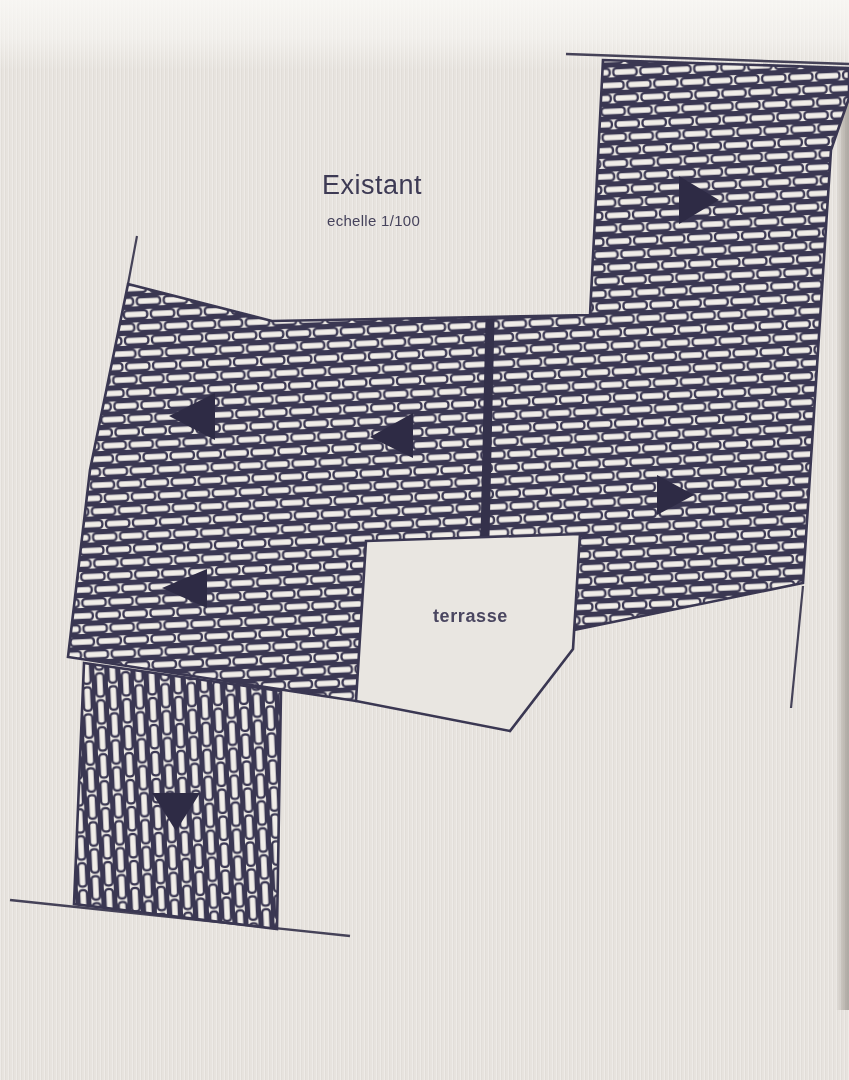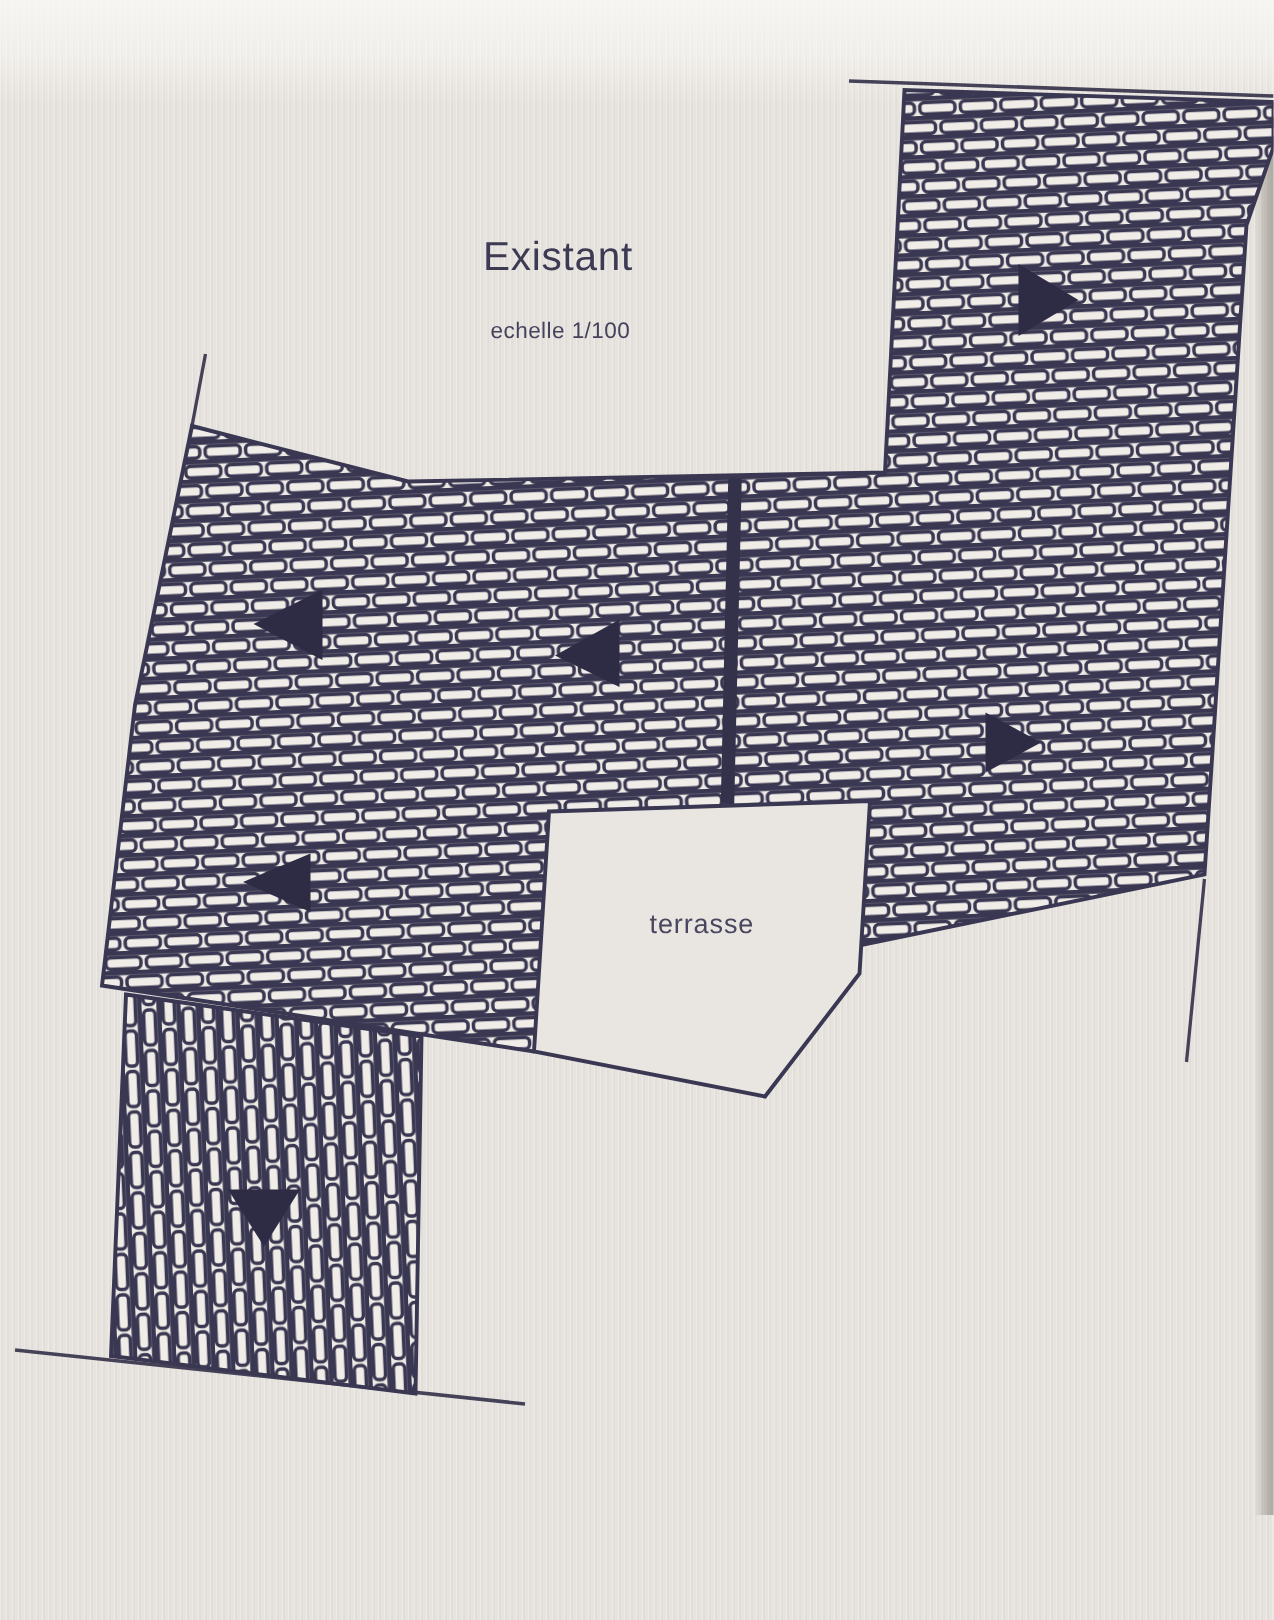--- a/index.html
+++ b/index.html
@@ -16,23 +16,23 @@
         rgba(255,255,255,.28) 0px, rgba(255,255,255,.28) 1px,
         rgba(120,115,108,.05) 1px, rgba(120,115,108,.05) 2px,
         rgba(255,255,255,0) 2px, rgba(255,255,255,0) 4px);
   }
   .right-strip{
     position:absolute;right:0;top:78px;width:13px;height:932px;
     background:linear-gradient(90deg, rgba(158,152,144,0) 0%, rgba(158,152,144,.55) 60%, rgba(120,115,108,.55) 100%);
   }
   svg.plan{position:absolute;left:0;top:0;}
   .lbl{position:absolute;color:#3d3a54;white-space:nowrap;}
-  .lbl-title{left:322px;top:156px;font-size:27px;letter-spacing:.5px;}
+  .lbl-title{left:322px;top:170px;font-size:27px;letter-spacing:.5px;}
   .lbl-scale{left:327px;top:212px;font-size:15px;letter-spacing:.3px;color:#46435c;text-align:center;}
-  .lbl-terrasse{left:433px;top:606px;font-size:18px;letter-spacing:.6px;color:#4a4660;}
+  .lbl-terrasse{left:433px;top:606px;font-size:18px;letter-spacing:.6px;color:#4a4660;font-weight:bold;}
 </style>
 </head>
 <body>
 
 <div class="photo">
   <div class="right-strip"></div>
 
   <svg class="plan" width="849" height="1080" viewBox="0 0 849 1080">
     <defs>
       <pattern id="tilesH" width="54" height="26" patternUnits="userSpaceOnUse" patternTransform="rotate(-2.5)">

